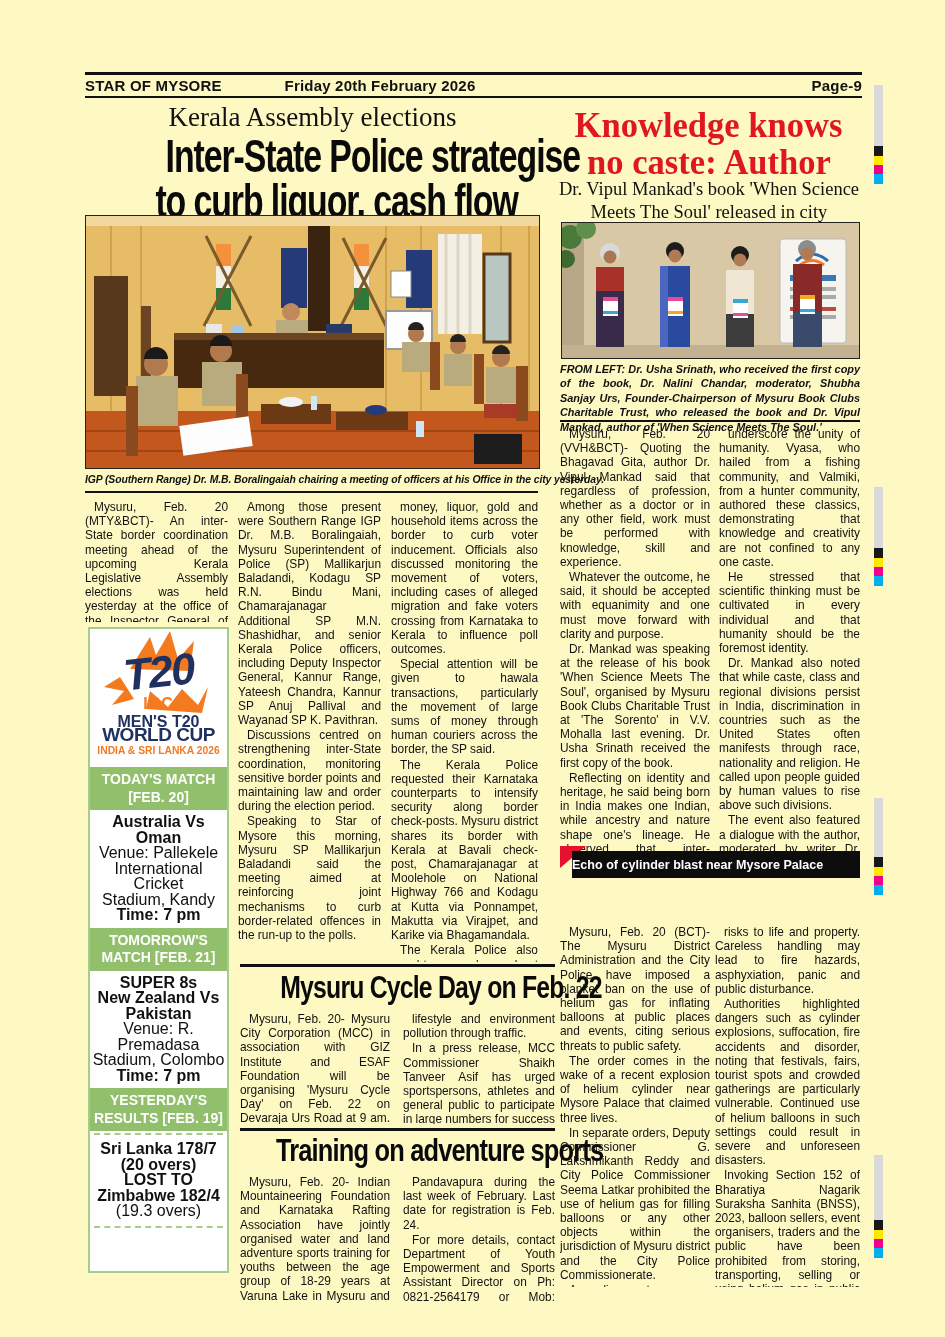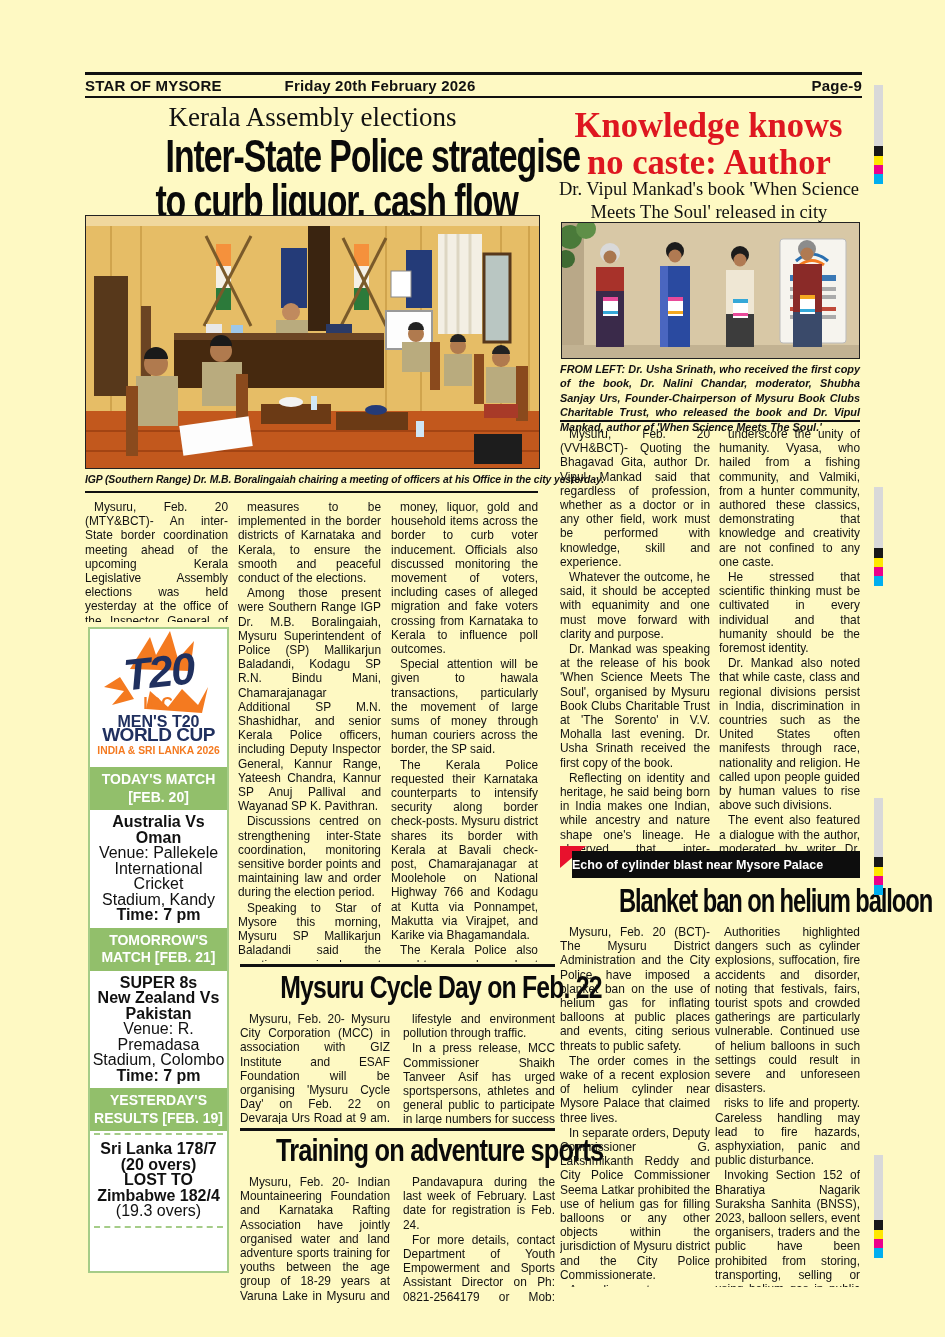--- a/index.html
+++ b/index.html
@@ -178,21 +178,20 @@
     </svg>
   </div>
   <div class="cap1">IGP (Southern Range) Dr. M.B. Boralingaiah chairing a meeting of officers at his Office in the city yesterday.</div>
   <div class="rule" style="left:85px;top:491px;width:453px;height:1.5px;"></div>
 
   <div class="col" style="left:85px;top:500px;width:143px;height:122px;">
     <p>Mysuru, Feb. 20 (MTY&amp;BCT)- An inter-State border coordination meeting ahead of the upcoming Kerala Legislative Assembly elections was held yesterday at the office of the Inspector General of Police (IGP), Southern Range, in the city.</p>
 
   </div>
   <div class="col" style="left:238px;top:500px;width:143px;height:462px;">
-    <p>measures to be implemented in the border districts of Karnataka and Kerala, to ensure the smooth and peaceful conduct of the elections.</p>
     <p>Among those present were Southern Range IGP Dr. M.B. Boralingaiah, Mysuru Superintendent of Police (SP) Mallikarjun Baladandi, Kodagu SP R.N. Bindu Mani, Chamarajanagar Additional SP M.N. Shashidhar, and senior Kerala Police officers, including Deputy Inspector General, Kannur Range, Yateesh Chandra, Kannur SP Anuj Pallival and Wayanad SP K. Pavithran.</p>
     <p>Discussions centred on strengthening inter-State coordination, monitoring sensitive border points and maintaining law and order during the election period.</p>
     <p>Speaking to Star of Mysore this morning, Mysuru SP Mallikarjun Baladandi said the meeting aimed at reinforcing joint mechanisms to curb border-related offences in the run-up to the polls.</p>
 
   </div>
   <div class="col" style="left:391px;top:500px;width:147px;height:462px;">
     <p>money, liquor, gold and household items across the border to curb voter inducement. Officials also discussed monitoring the movement of voters, including cases of alleged migration and fake voters crossing from Karnataka to Kerala to influence poll outcomes.</p>
     <p>Special attention will be given to hawala transactions, particularly the movement of large sums of money through human couriers across the border, the SP said.</p>
     <p>The Kerala Police requested their Karnataka counterparts to intensify security along border check-posts. Mysuru district shares its border with Kerala at Bavali check-post, Chamarajanagar at Moolehole on National Highway 766 and Kodagu at Kutta via Ponnampet, Makutta via Virajpet, and Karike via Bhagamandala.</p>
     <p>The Kerala Police also sought regular boat patrolling along the Kabini river, which is reportedly used for river crossings and for transporting liquor and people between the two States, the SP added.</p>
@@ -346,32 +345,29 @@
   </div>
   <div class="col" style="left:719px;top:427px;width:141px;height:424px;">
     <p>underscore the unity of humanity. Vyasa, who hailed from a fishing community, and Valmiki, from a hunter community, authored these classics, demonstrating that knowledge and creativity are not confined to any one caste.</p>
     <p>He stressed that scientific thinking must be cultivated in every individual and that humanity should be the foremost identity.</p>
     <p>Dr. Mankad also noted that while caste, class and regional divisions persist in India, discrimination in countries such as the United States often manifests through race, nationality and religion. He called upon people guided by human values to rise above such divisions.</p>
     <p>The event also featured a dialogue with the author, moderated by writer Dr. Nalini Chandar. Founder-Chairperson of Mysuru Book Clubs Charitable Trust, Shubha Sanjay Urs and President of TiE (The Indus Entrepreneurs), Mysuru, Bhaskar Kalale, were present.</p>
   </div>
 
   <div id="banner-flag"></div>
   <div id="banner-bar"><span>Echo of cylinder blast near Mysore Palace</span></div>
-  <div class="sec-hl" style="left:558px;top:882px;width:302px;">
-    <span style="font-size:33px;transform:scaleX(.72);letter-spacing:-1.5px;">Blanket ban on helium balloon</span>
-  </div>
   <div class="col" style="left:560px;top:925px;width:150px;height:362px;">
     <p>Mysuru, Feb. 20 (BCT)- The Mysuru District Administration and the City Police have imposed a blanket ban on the use of helium gas for inflating balloons at public places and events, citing serious threats to public safety.</p>
     <p>The order comes in the wake of a recent explosion of helium cylinder near Mysore Palace that claimed three lives.</p>
     <p>In separate orders, Deputy Commissioner G. Lakshmikanth Reddy and City Police Commissioner Seema Latkar prohibited the use of helium gas for filling balloons or any other objects within the jurisdiction of Mysuru district and the City Police Commissionerate.</p>
     <p>According to press releases, helium gas cylinders contain highly compressed gas and are often stored using unregulated methods, posing</p>
   </div>
   <div class="col" style="left:715px;top:925px;width:145px;height:362px;">
+    <p>risks to life and property. Careless handling may lead to fire hazards, asphyxiation, panic and public disturbance.</p>
     <p>Authorities highlighted dangers such as cylinder explosions, suffocation, fire accidents and disorder, noting that festivals, fairs, tourist spots and crowded gatherings are particularly vulnerable. Continued use of helium balloons in such settings could result in severe and unforeseen disasters.</p>
-    <p>risks to life and property. Careless handling may lead to fire hazards, asphyxiation, panic and public disturbance.</p>
     <p>Invoking Section 152 of Bharatiya Nagarik Suraksha Sanhita (BNSS), 2023, balloon sellers, event organisers, traders and the public have been prohibited from storing, transporting, selling or using helium gas in public places without safety standards.</p>
 
   </div>
 
   <div class="regset" style="top:85px;">
     <div class="rg" style="height:61px;"></div>
       <div class="rk"></div>
       <div class="ry"></div>
       <div class="rm"></div>
       <div class="rc"></div>

